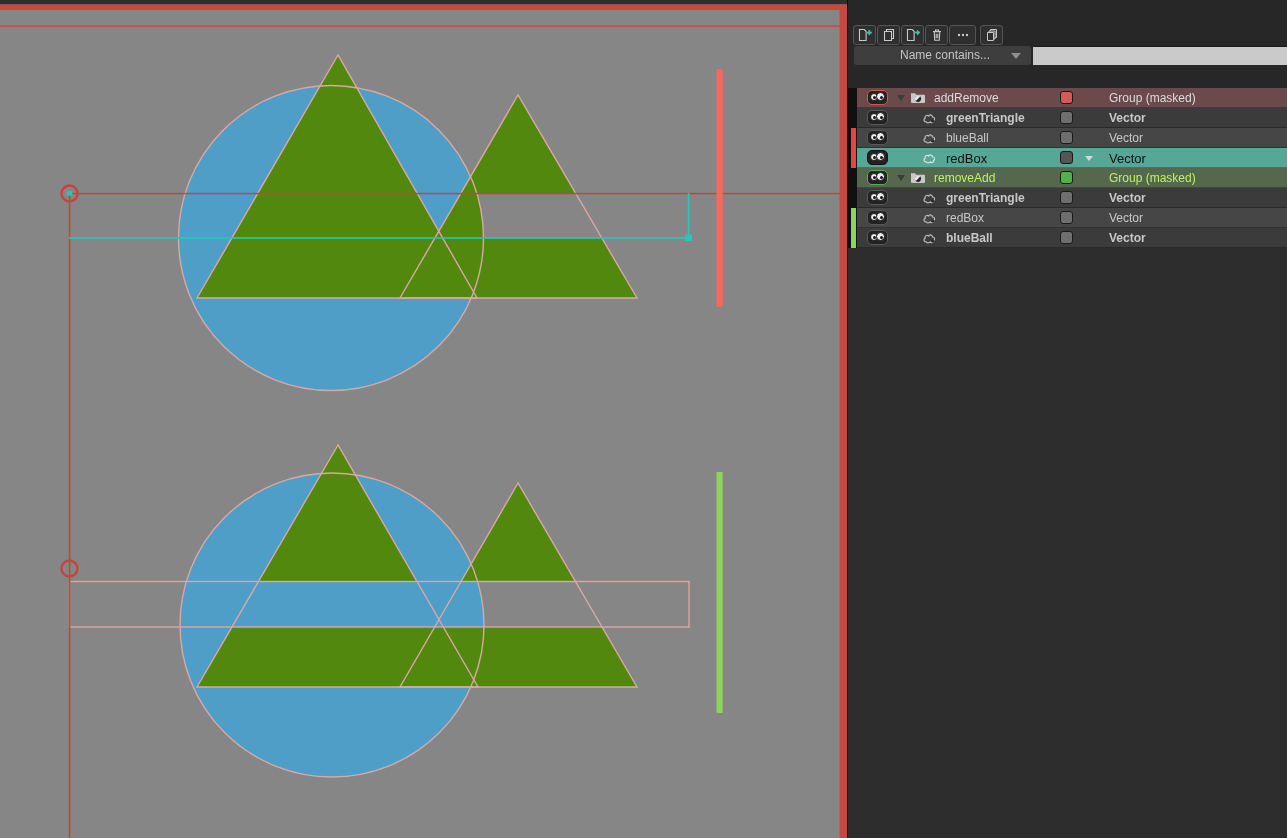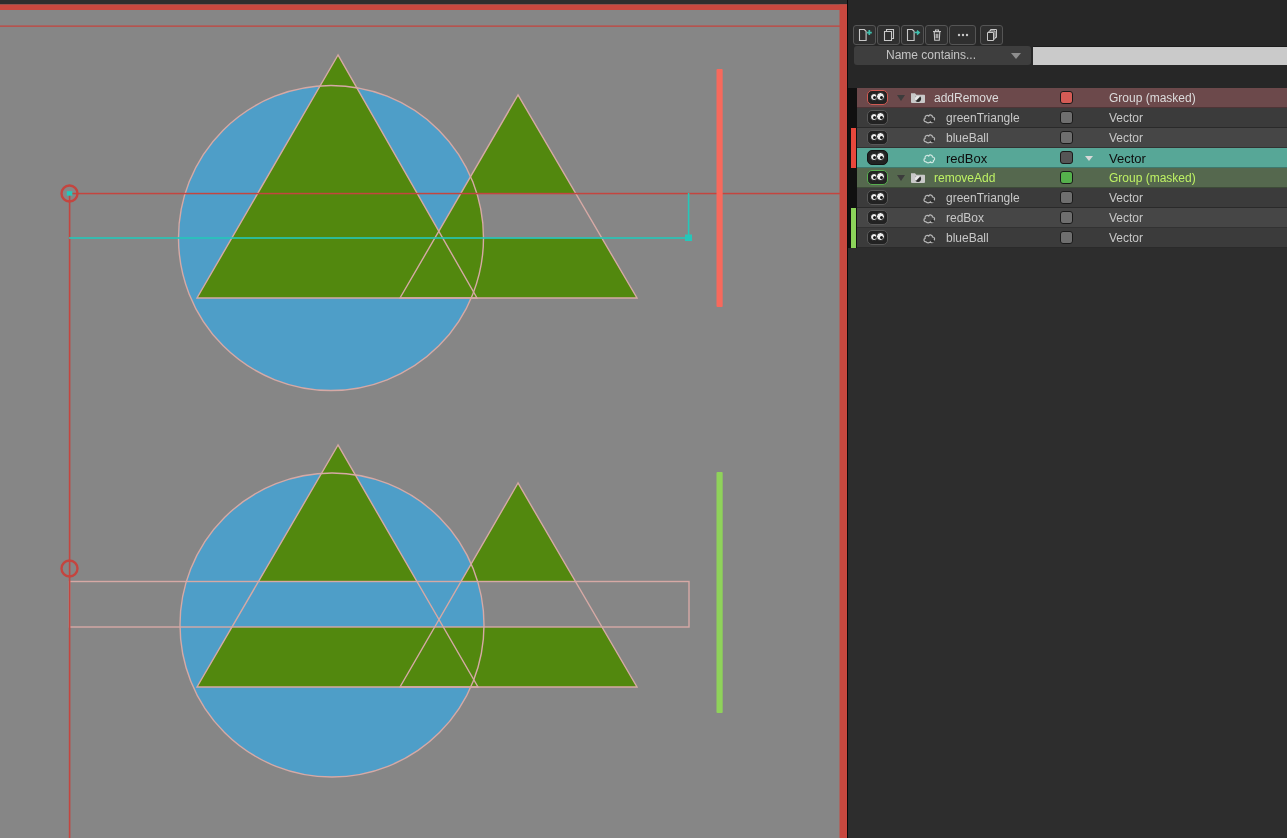--- a/index.html
+++ b/index.html
@@ -10,21 +10,21 @@
   .canvas svg{position:absolute;left:0;top:0;}
   
   .panel{position:absolute;left:847px;top:0;width:440px;height:838px;
          background:#272727;border-left:1px solid #0a0a0a;box-sizing:border-box;}
   .toolbar{position:absolute;left:5px;top:25px;height:20px;display:flex;gap:1px;}
   .tbtn{width:23px;height:20px;background:#2f2f2f;border:1px solid #555;border-radius:3px;
         box-sizing:border-box;display:flex;align-items:center;justify-content:center;}
   .tbtn.wide{width:27px;}
   .tbtn.gap{margin-left:3px;}
   .filter-dd{position:absolute;left:6px;top:46px;width:177px;height:19px;background:#3e3e3e;
-             border-radius:3px;color:#c4c4c4;font-size:12px;line-height:19px;padding-left:32px;
+             border-radius:3px;color:#c4c4c4;font-size:12px;line-height:19px;padding-left:46px;
              box-sizing:border-box;}
   .filter-dd .arr{position:absolute;right:10px;top:7px;width:0;height:0;
                   border-left:5px solid transparent;border-right:5px solid transparent;
                   border-top:6px solid #8e8e8e;}
   .filter-input{position:absolute;left:185px;top:46px;width:255px;height:19px;background:#cacaca;
                 border:none;border-top:1px solid #1c1c1c;box-sizing:border-box;font-size:12px;
                 color:#222;padding:0 4px;font-family:"Liberation Sans",sans-serif;}
   .lheader{position:absolute;left:0;top:67px;width:440px;height:21px;background:#363636;
            border-top:1px solid #242424;border-bottom:1px solid #232323;box-sizing:border-box;
            color:#c2c2c2;font-size:11.5px;}
@@ -35,21 +35,21 @@
            overflow:hidden;display:grid;grid-template-columns:6px 6px;grid-template-rows:6px 6px;
            outline:1px solid #1e1e1e;}
   .harr{position:absolute;left:231px;top:8px;width:0;height:0;border-left:5px solid transparent;
         border-right:5px solid transparent;border-top:6px solid #8f8f8f;}
   .rows{position:absolute;left:0;top:88px;width:440px;}
   .gutter{position:absolute;left:0;top:88px;width:9px;height:160px;background:#101010;}
   .strip{position:absolute;left:3px;width:5px;}
   .row{position:absolute;left:9px;width:431px;height:20px;box-sizing:border-box;
        border-bottom:1px solid rgba(0,0,0,.28);color:#c8c8c8;font-size:12px;}
   .row.alt{background:#464646;}
-  .row.dark{background:#3b3b3b;}
+  .row.dark{background:#3b3b3b;font-weight:bold;}
   .row.t-red{background:#6c494b;color:#dcdcdc;}
   .row.t-green{background:#55684e;color:#bef264;}
   .row.sel{background:#57a797;color:#0d0d0d;font-size:13px;}
   .lname{position:absolute;top:3px;}
   .g-label{left:77px;}
   .v-label{left:89px;}
   .kind{position:absolute;left:252px;top:3px;}
   .eyes{position:absolute;left:10px;top:2px;width:21px;height:15px;background:#222;
         border:1.5px solid #585858;border-radius:5px;box-sizing:border-box;}
   .t-red .eyes{border-color:#cf5a52;}

